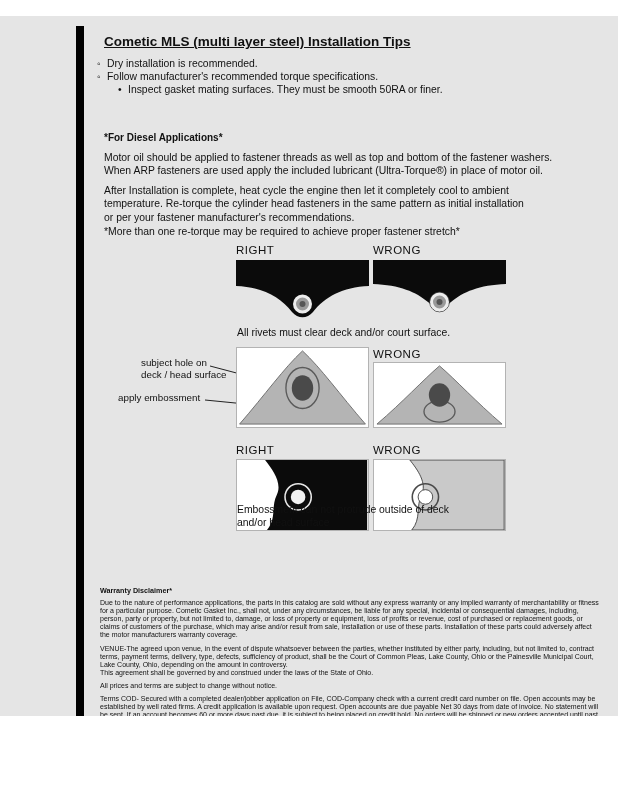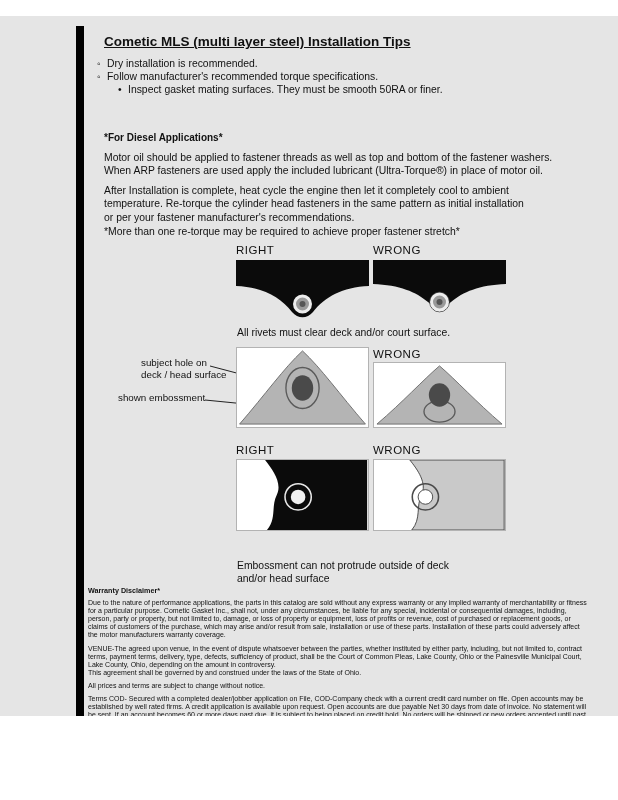--- a/index.html
+++ b/index.html
@@ -44,23 +44,23 @@
   #r2-lines        { left:194px; top:344px; width:116px; height:56px; }
   #r2-panel-right  { left:236px; top:331px; height:81px; }
   #r2-label-wrong  { left:373px; top:332px; }
   #r2-panel-wrong  { left:373px; top:346px; height:66px; }
   #r2-caption      { left:237px; top:414px; }
 
   #r3-label-right { left:236px; top:428px; }
   #r3-label-wrong { left:373px; top:428px; }
   #r3-panel-right { left:236px; top:443px; height:72px; }
   #r3-panel-wrong { left:373px; top:443px; height:72px; }
-  #r3-caption     { left:237px; top:544px; }
+  #r3-caption     { left:237px; top:488px; }
 
-  #disclaimer { left:88px; top:571px; width:500px; font-size:7px; line-height:8.1px; }
+  #disclaimer { left:100px; top:571px; width:500px; font-size:7px; line-height:8.1px; }
   #disclaimer h3 { font-size:7.2px; font-weight:bold; margin-bottom:4px; }
   #disclaimer p { margin-bottom:5px; white-space:pre-line; }
   #disclaimer p.tight { margin-bottom:0; }
 
   #footer-code { left:380px; top:776px; font-size:11.5px; letter-spacing:0.3px; }
 </style>
 </head>
 <body>
 
 <div class="page">
@@ -105,21 +105,21 @@
       <path d="M0,0 H133 V24 C106,25 90,32 78,42 C72,48 61,48 55,42 C43,32 27,25 0,24 Z" fill="#0b0b0b"></path>
       <circle cx="66.5" cy="42" r="9.8" fill="none" stroke="#3a3a3a" stroke-width="1"></circle>
       <circle cx="66.5" cy="42" r="8" fill="#9a9a9a" stroke="#ededed" stroke-width="3"></circle>
       <circle cx="66.5" cy="42" r="3" fill="#555"></circle>
     </svg>
   </div>
   <div class="abs caption" id="r1-caption">All rivets must clear deck and/or court surface.</div>
 
   <div class="abs callout" id="r2-callout-hole">subject hole on
 deck / head surface</div>
-  <div class="abs callout" id="r2-callout-emb">shown embossment</div>
+  <div class="abs callout" id="r2-callout-emb">apply embossment</div>
   <svg class="abs" id="r2-lines" viewBox="0 0 116 56">
     <line x1="16" y1="6" x2="103" y2="29" stroke="#222" stroke-width="1"></line>
     <line x1="11" y1="40" x2="92" y2="48" stroke="#222" stroke-width="1"></line>
   </svg>
 
   <div class="abs panel bordered" id="r2-panel-right">
     <svg viewBox="0 0 133 81">
       <path d="M66.5,3 C85,20 105,48 131,78 L2,78 C28,48 48,20 66.5,3 Z" fill="#b4b4b4" stroke="#6e6e6e" stroke-width="1"></path>
       <ellipse cx="66.5" cy="41" rx="17" ry="21" fill="none" stroke="#5a5a5a" stroke-width="1.4"></ellipse>
       <ellipse cx="66.5" cy="41" rx="11" ry="13" fill="#4a4a4a"></ellipse>

